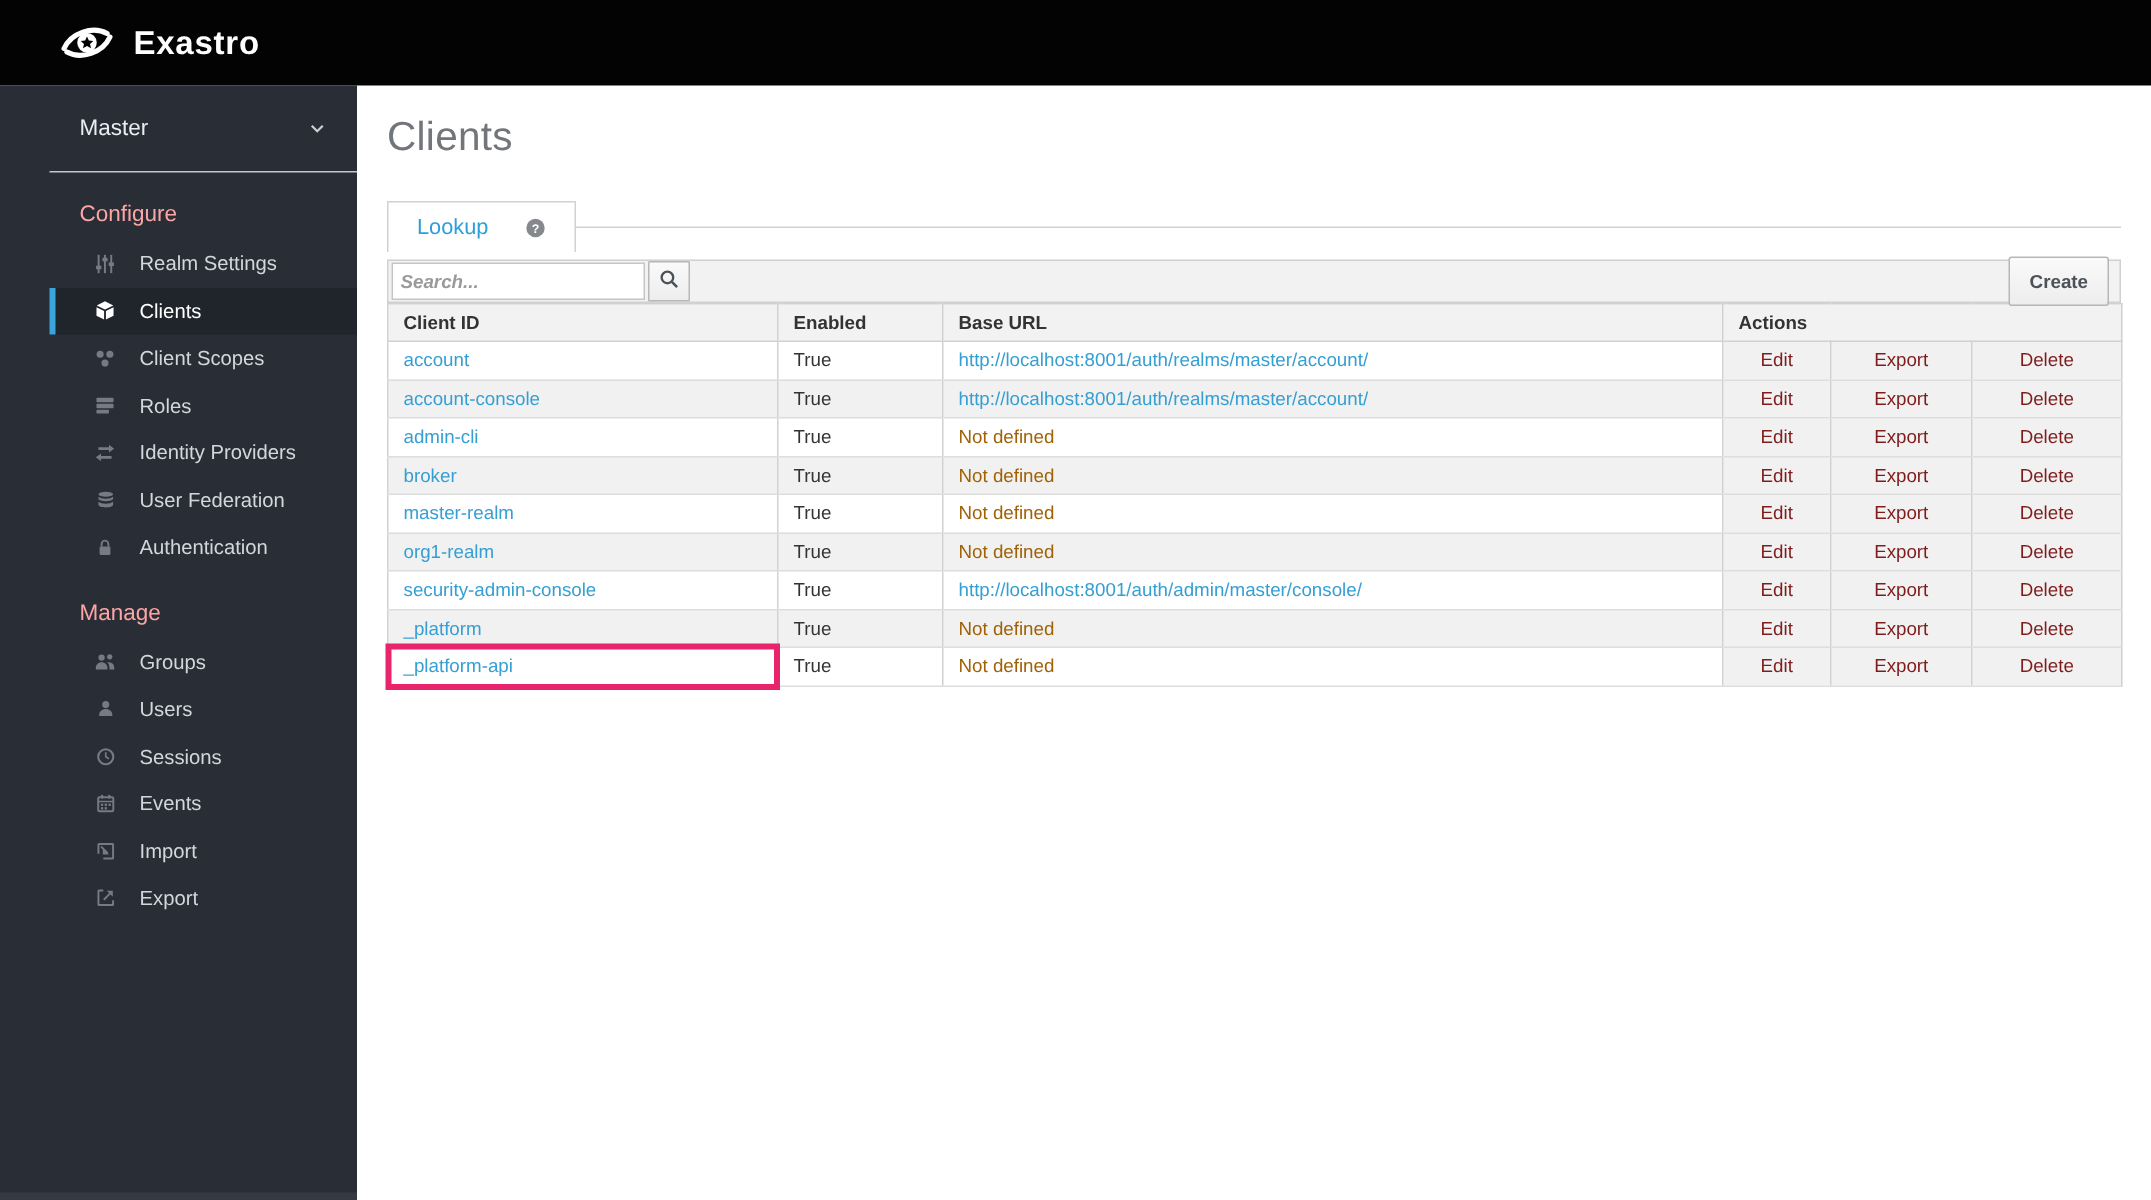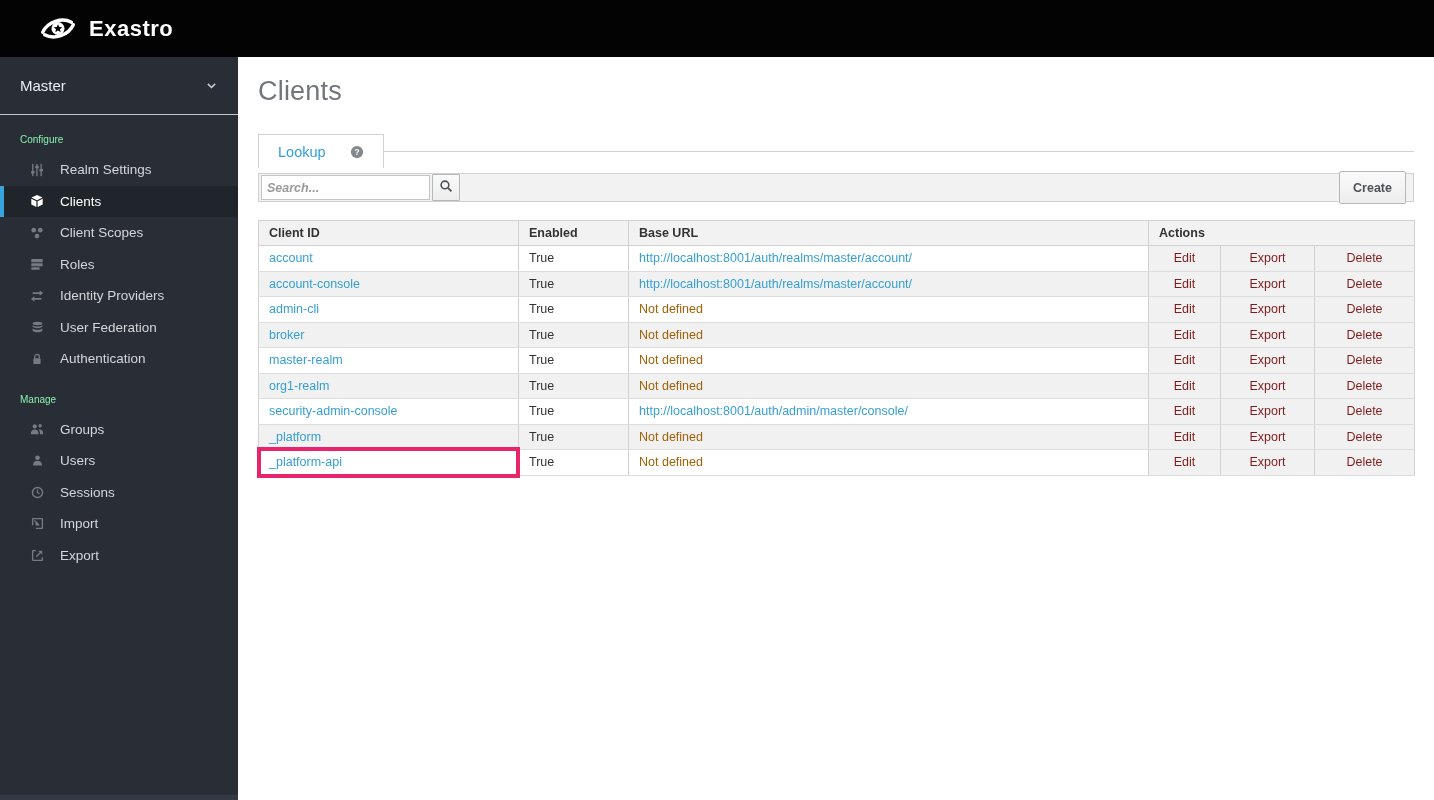--- a/index.html
+++ b/index.html
@@ -21,30 +21,30 @@
     height: 100%; display: flex; align-items: center; gap: 7px;
     padding: 0 24px 0 22px; border-left: 1px solid #161616; cursor: pointer;
   }
   .user-area .uname { color: #fff; font-size: 13px; font-weight: bold; }
   .user-area svg, .brand svg { display: block; }
   .chev { color: #cfcfcf; display: inline-flex; }
 
   
   .sidebar {
     position: absolute; top: 57px; left: 0; bottom: 0; width: 238px;
-    background: #292e36; z-index: 5;
+    background: #292e36; z-index: 5; padding-left: 33px;
   }
   .sidebar-footer { position: absolute; left: 0; right: 0; bottom: 0; height: 5px; background: #343944; }
   .realm-selector {
     height: 58px; display: flex; align-items: center; justify-content: space-between;
     padding: 0 20px; color: #e9edf2; font-size: 15px; cursor: pointer;
     border-bottom: 1px solid #c4c6ca;
   }
   .nav-section-label {
-    padding: 19px 20px 9px 20px; color: #86efac; font-size: 10px;
+    padding: 19px 20px 9px 20px; color: #fca5a5; font-size: 15px;
   }
   .nav-item {
     height: 31.5px; display: flex; align-items: center; cursor: pointer;
     padding-left: 20px; color: #d3d6da; font-size: 13.5px; font-weight: normal;
     border-left: 4px solid transparent;
   }
   .nav-item .nav-icon {
     width: 26px; display: inline-flex; justify-content: center; align-items: center;
     color: #767b83; margin-right: 10px; flex: 0 0 26px;
   }
@@ -81,21 +81,21 @@
     background: linear-gradient(#fafafa, #ededed); border: 1px solid #b7b7b7;
     display: inline-flex; align-items: center; justify-content: center; color: #4d5258;
     border-radius: 1px;
   }
   .create-btn {
     margin-left: auto; margin-right: 6px; height: 33px; padding: 0 13px;
     background: linear-gradient(#fafafa, #ededed); border: 1px solid #b7b7b7; border-radius: 2px;
     font-size: 12.5px; font-weight: bold; color: #4d5258; cursor: pointer; font-family: inherit;
   }
 
-  table.clients { width: 100%; border-collapse: collapse; margin-top: 18px; table-layout: fixed; }
+  table.clients { width: 100%; border-collapse: collapse; margin-top: 0; table-layout: fixed; }
   .col-client { width: 260px; } .col-enabled { width: 110px; } .col-url { width: 520px; }
   .col-a1 { width: 72px; } .col-a2 { width: 94px; } .col-a3 { width: 100px; }
   table.clients th {
     background: #f2f2f2; border: 1px solid #d1d1d1; text-align: left;
     font-size: 12.5px; font-weight: bold; color: #333; padding: 4px 10px; height: 25px;
   }
   table.clients td {
     border: 1px solid #ddd; border-left-color: #d1d1d1; border-right-color: #d1d1d1;
     font-size: 12.5px; padding: 4px 10px; height: 25.5px; background: #fff;
   }
@@ -234,20 +234,38 @@
         <span>Users</span>
       </div>
       <div class="nav-item">
         <span class="nav-icon">
           <svg viewBox="0 0 16 16" width="13" height="13">
             <circle cx="8" cy="8" r="6.2" fill="none" stroke="currentColor" stroke-width="1.7"></circle>
             <path d="M8 4.4V8l2.6 1.6" fill="none" stroke="currentColor" stroke-width="1.4"></path>
           </svg>
         </span>
         <span>Sessions</span>
+      </div>
+      <div class="nav-item">
+        <span class="nav-icon">
+          <svg viewBox="0 0 16 16" width="13" height="13">
+            <rect x="1.8" y="3" width="12.4" height="11.5" rx="1" fill="none" stroke="currentColor" stroke-width="1.6"></rect>
+            <path d="M1.8 6.5h12.4" stroke="currentColor" stroke-width="1.3"></path>
+            <rect x="4.2" y="1.1" width="1.7" height="3.1" fill="currentColor"></rect>
+            <rect x="10.1" y="1.1" width="1.7" height="3.1" fill="currentColor"></rect>
+            <g fill="currentColor">
+              <rect x="4" y="8.3" width="1.9" height="1.9"></rect>
+              <rect x="7.1" y="8.3" width="1.9" height="1.9"></rect>
+              <rect x="10.2" y="8.3" width="1.9" height="1.9"></rect>
+              <rect x="4" y="11.2" width="1.9" height="1.9"></rect>
+              <rect x="7.1" y="11.2" width="1.9" height="1.9"></rect>
+            </g>
+          </svg>
+        </span>
+        <span>Events</span>
       </div>
       <div class="nav-item">
         <span class="nav-icon">
           <svg viewBox="0 0 16 16" width="13" height="13">
             <path d="M6 2h7.5a.5.5 0 0 1 .5.5V13.5a.5.5 0 0 1-.5.5H6M2 10V2.5A.5.5 0 0 1 2.5 2H6" fill="none" stroke="currentColor" stroke-width="1.6"></path>
             <path d="m9.4 9.4-5.9 0 0-5.9" fill="none" stroke="currentColor" stroke-width="0"></path>
             <path d="M9.6 9.6 4.2 4.2" stroke="currentColor" stroke-width="1.6"></path>
             <path d="M10.4 10.4H5.4l0-5Z" fill="currentColor" transform="translate(0.2 0.2)"></path>
           </svg>
         </span>

